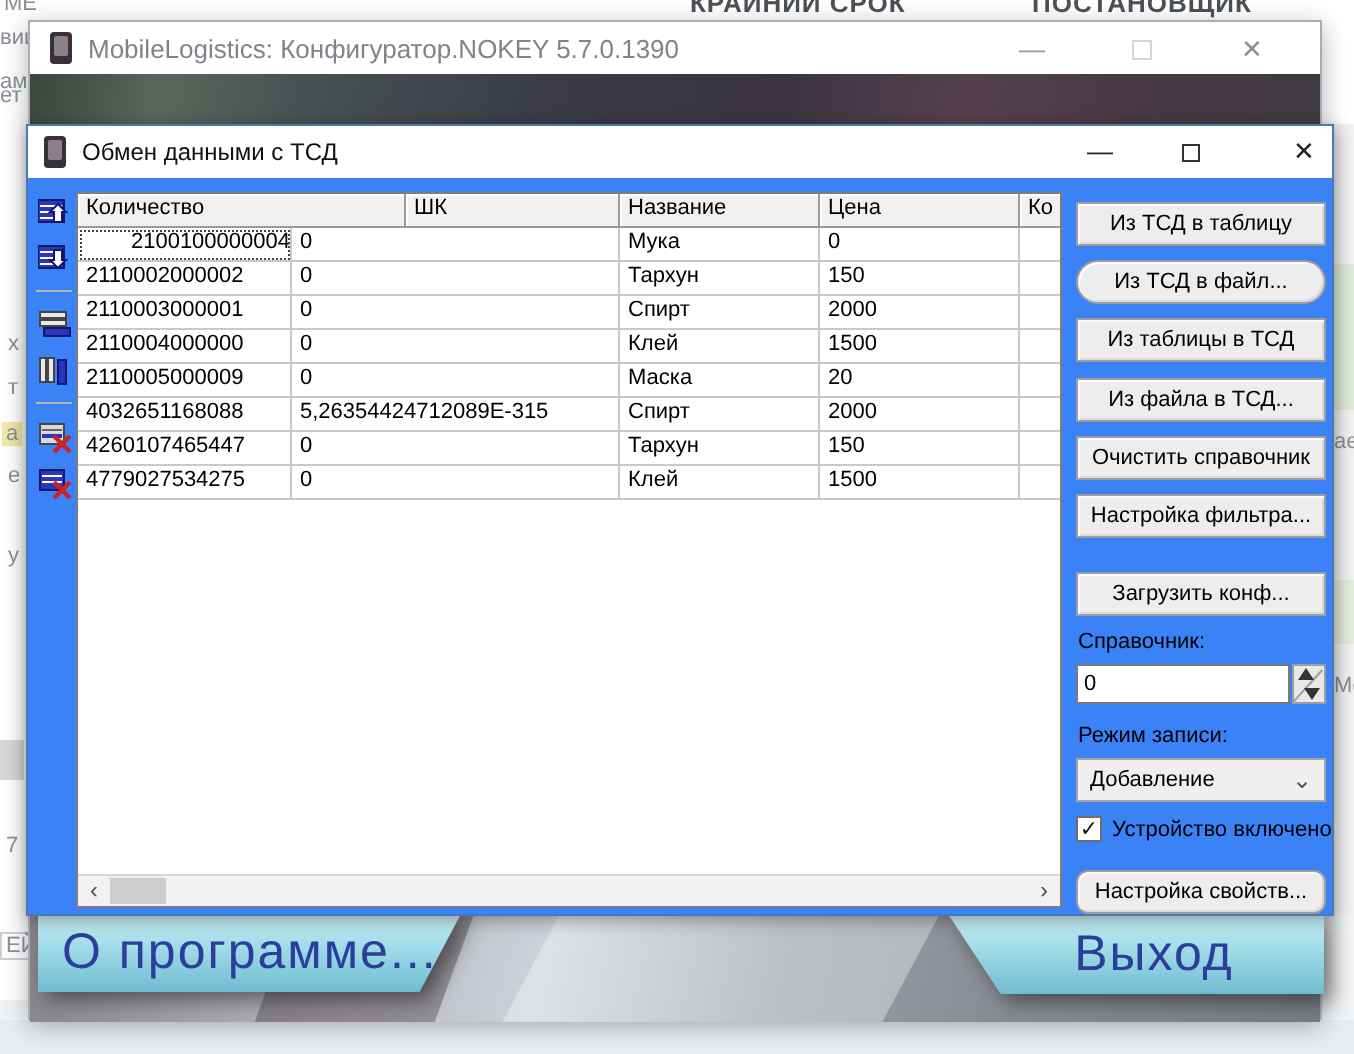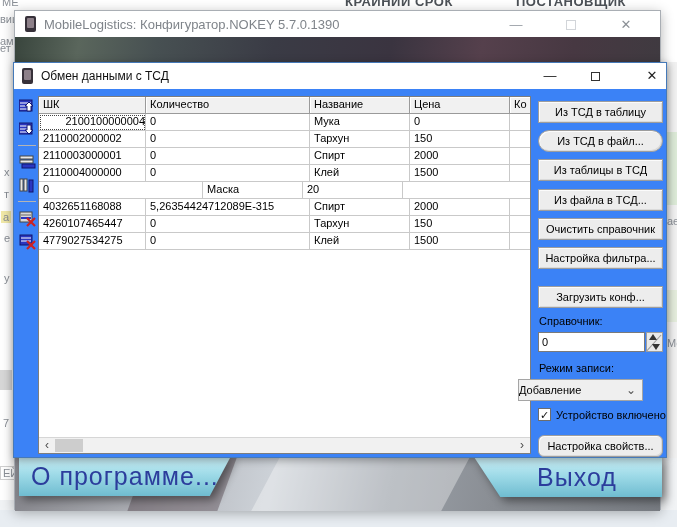--- a/index.html
+++ b/index.html
@@ -77,22 +77,22 @@
   .rp-btn { position:absolute; left:524px; width:125px; height:22px; background:#ededed; border:1px solid #9d9d9d;
     box-shadow:inset 1px 1px 0 #fbfbfb, inset -1px -1px 0 #dadada; font-size:11px; color:#000; text-align:center; line-height:20px;
     font-family:"Liberation Sans","DejaVu Sans",sans-serif; white-space:nowrap; overflow:hidden; }
   .rp-label { position:absolute; left:525px; font-size:11px; color:#000; white-space:nowrap; }
   .rp-input-wrap { position:absolute; left:524px; top:269px; width:125px; height:20px; }
   .rp-input { width:107px; height:20px; border:1px solid #7a7a7a; font-size:11px; padding:0 3px; background:#fff; color:#000; }
   .rp-spin { position:absolute; right:0; top:0; width:17px; height:20px; background:#e9e9e9; border:1px solid #9d9d9d; }
   .rp-spin::before { content:""; position:absolute; left:-1px; top:18px; width:22px; height:1px; background:#9d9d9d; transform:rotate(-48deg); transform-origin:left top; }
   .spin-up { position:absolute; left:2px; top:1px; width:0; height:0; border-left:4px solid transparent; border-right:4px solid transparent; border-bottom:6px solid #333; }
   .spin-down { position:absolute; right:2px; bottom:1px; width:0; height:0; border-left:4px solid transparent; border-right:4px solid transparent; border-top:6px solid #333; }
-  .rp-select { position:absolute; left:504px; top:316px; width:125px; height:22px; background:#efefef; border:1px solid #a5a5a5;
-    font-size:11px; line-height:20px; color:#000; }
+  .rp-select { position:absolute; left:524px; top:316px; width:125px; height:22px; background:#efefef; border:1px solid #a5a5a5;
+    font-size:11px; line-height:20px; padding-left:6px; color:#000; }
   .rp-select .chev { position:absolute; right:6px; top:0px; font-size:12px; color:#555; }
   .rp-check-row { position:absolute; left:524px; top:345px; display:flex; align-items:center; }
   .checkbox { width:13px; height:13px; background:#fff; border:1px solid #6d6d6d; font-size:11px; line-height:12px; text-align:center; color:#111; }
   .check-label { font-size:11px; color:#000; margin-left:5px; white-space:nowrap; }
 
   svg { display:block; }
 </style>
 </head>
 <body>
 
@@ -205,22 +205,22 @@
           <rect x="1" y="2" width="12" height="10" fill="#2a36c0" stroke="#12166e"></rect>
           <line x1="2" y1="5" x2="12" y2="5" stroke="#fff"></line>
             <line x1="2" y1="8" x2="12" y2="8" stroke="#fff"></line>
           <path d="M8 8 L16 16 M16 8 L8 16" stroke="#cc2222" stroke-width="2.2"></path>
         </svg>
       </div>
     </div>
 
     <div class="grid-wrap">
       <div class="grid-header">
+        <div class="grid-hcell c1">Количество</div>
         <div class="grid-hcell c0">ШК</div>
-        <div class="grid-hcell c1">Количество</div>
         <div class="grid-hcell c2">Название</div>
         <div class="grid-hcell c3">Цена</div>
         <div class="grid-hcell c4">Ко</div>
       </div>
       <div class="grid-row">
         <div class="grid-cell c0 cell-focus">2100100000004</div>
         <div class="grid-cell c1">0</div>
         <div class="grid-cell c2">Мука</div>
         <div class="grid-cell c3">0</div>
         <div class="grid-cell c4"></div>
@@ -240,20 +240,21 @@
         <div class="grid-cell c4"></div>
       </div>
       <div class="grid-row">
         <div class="grid-cell c0">2110004000000</div>
         <div class="grid-cell c1">0</div>
         <div class="grid-cell c2">Клей</div>
         <div class="grid-cell c3">1500</div>
         <div class="grid-cell c4"></div>
       </div>
       <div class="grid-row">
+        <div class="grid-cell c0">2110005000009</div>
         <div class="grid-cell c1">0</div>
         <div class="grid-cell c2">Маска</div>
         <div class="grid-cell c3">20</div>
         <div class="grid-cell c4"></div>
       </div>
       <div class="grid-row">
         <div class="grid-cell c0">4032651168088</div>
         <div class="grid-cell c1">5,26354424712089E-315</div>
         <div class="grid-cell c2">Спирт</div>
         <div class="grid-cell c3">2000</div>

